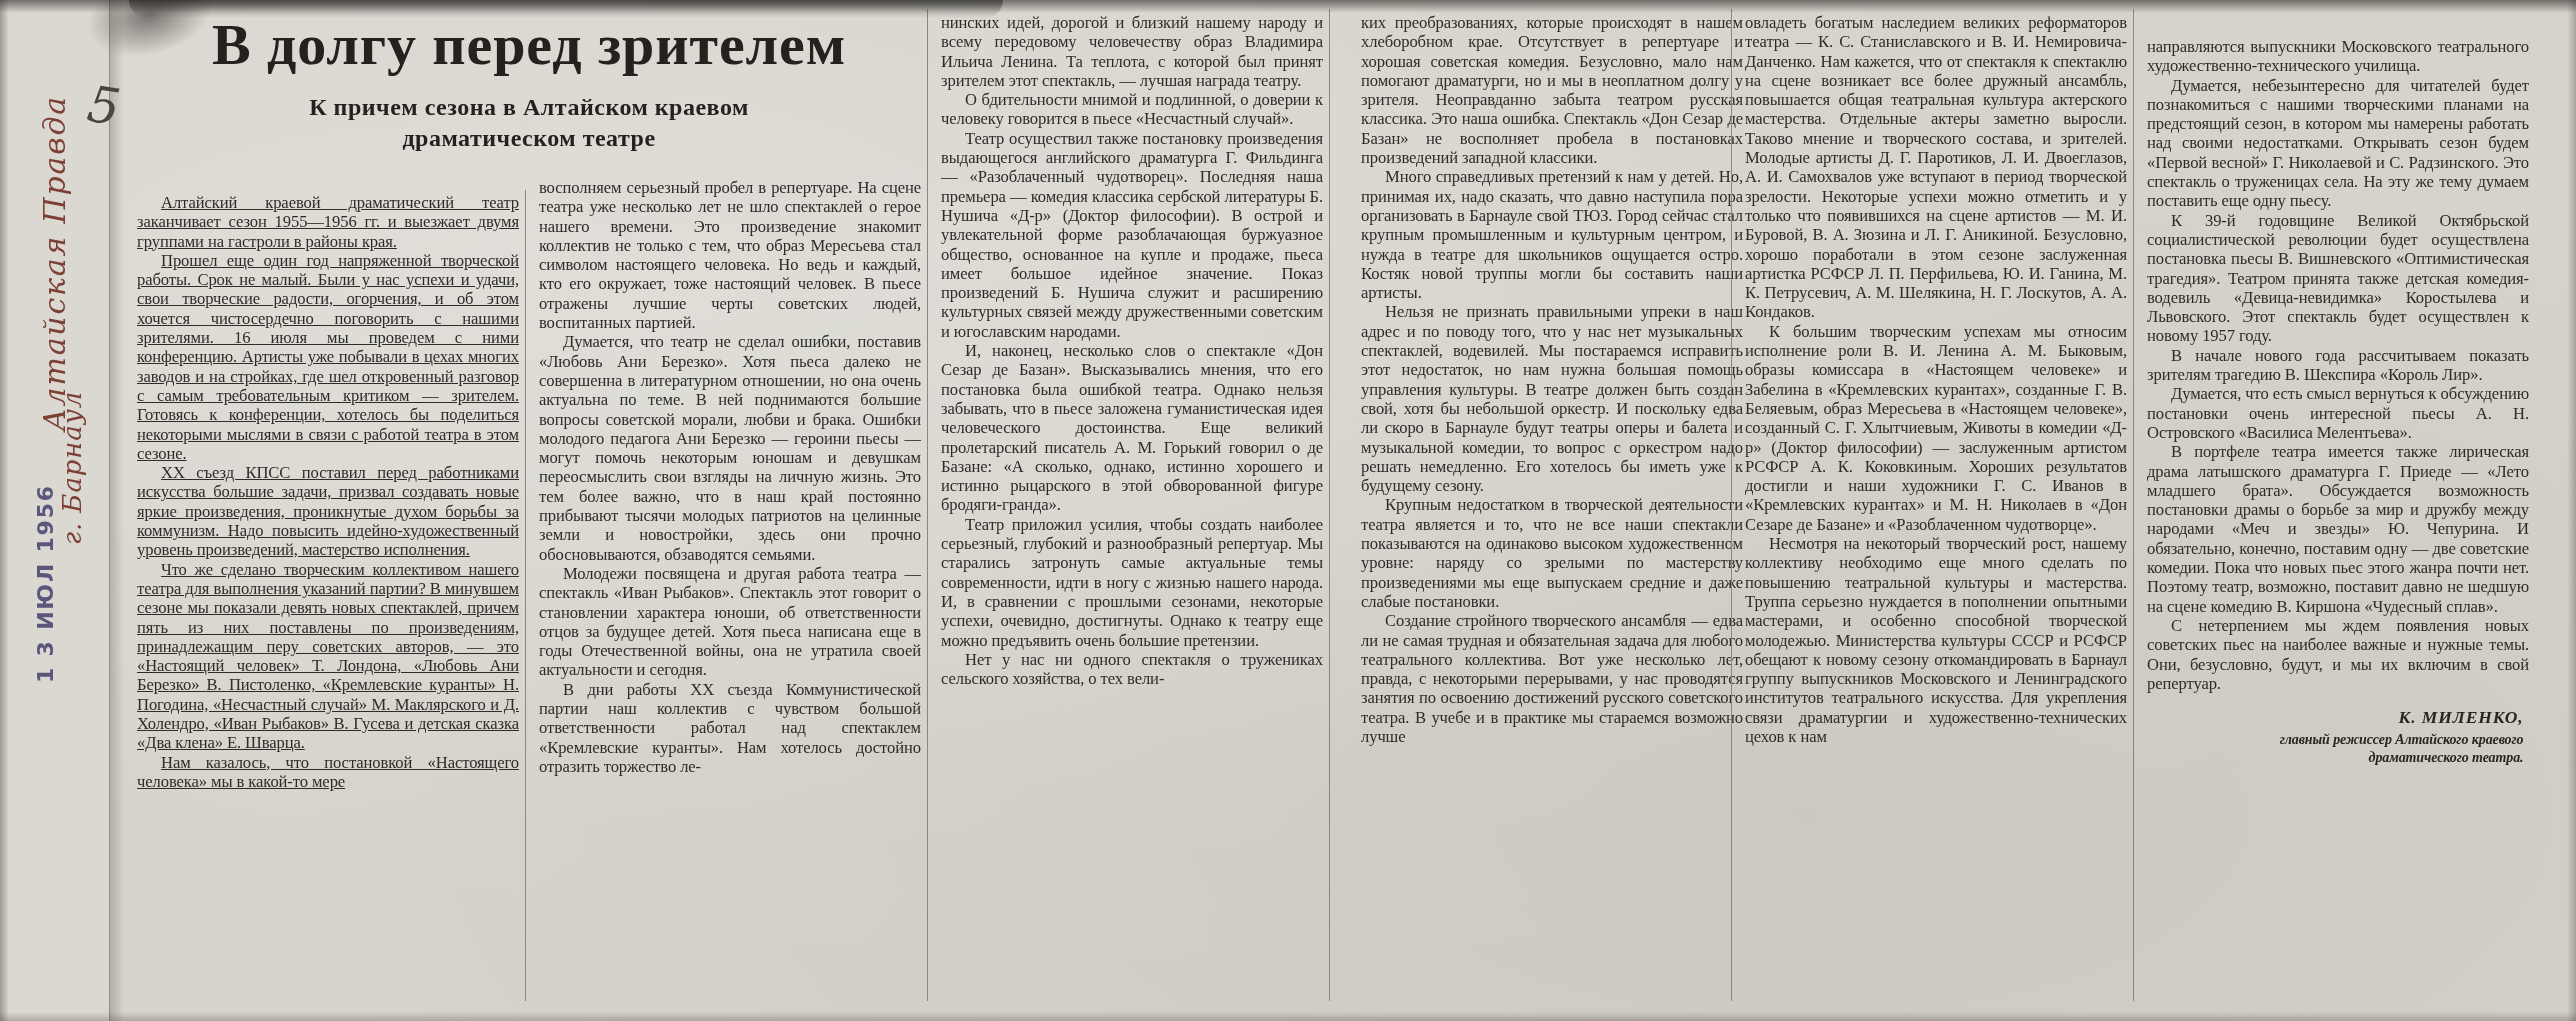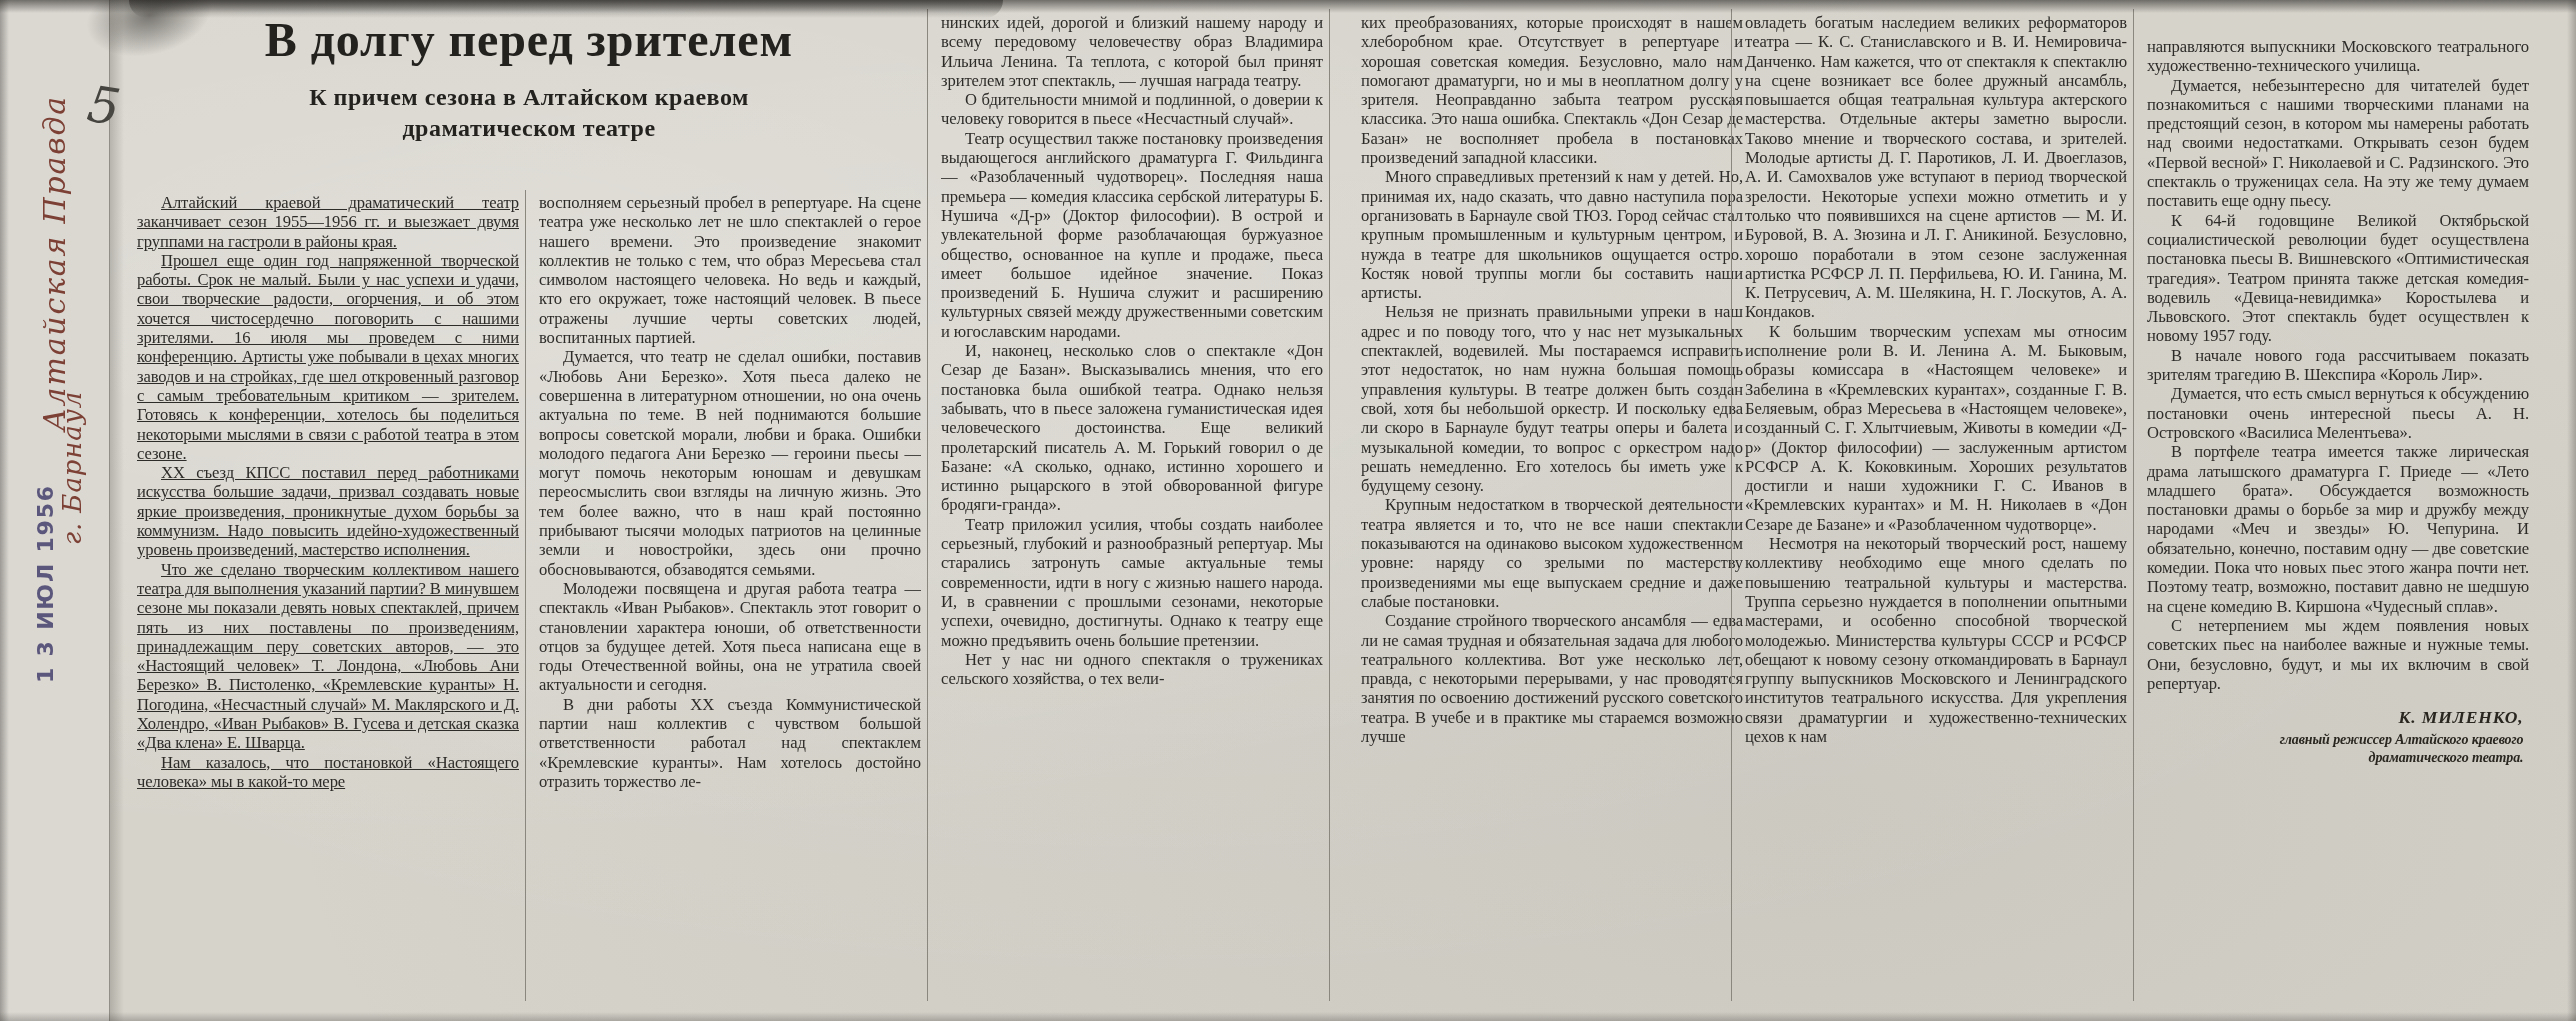--- a/index.html
+++ b/index.html
@@ -57,32 +57,32 @@
   }
   .date-stamp {
     left:33px; top:683px; font-family:"DejaVu Sans", sans-serif; font-weight:bold;
     font-size:22px; letter-spacing:1.8px; color:#4a4570; opacity:0.88;
   }
 
   
   .clipping { position:absolute; left:109px; top:0; width:2467px; height:1021px; }
 
   .head { position:absolute; left:28px; top:9.2px; width:784px; height:177px; text-align:center; color:#24221f; }
-  .head h1 { margin:0; padding-top:5.5px; font-size:48px; font-weight:bold; letter-spacing:0.9px; line-height:1.05; }
+  .head h1 { margin:0; padding-top:5.5px; font-size:58px; font-weight:bold; letter-spacing:0.9px; line-height:1.05; }
   .subtitle { margin-top:16.6px; font-size:24px; font-weight:bold; line-height:31px; letter-spacing:0.5px; }
 
   .col {
     position:absolute; width:382px; overflow:hidden;
     text-align:justify; font-size:16.6px; line-height:19.3px; color:#2e2c29;
     letter-spacing:-0.1px;
   }
   .col p { margin:0; text-indent:24px; hyphens:auto; }
   .col p.cont { text-indent:0; }
   .c1 { left:28px;  top:193px; height:808px;text-decoration:underline; }
-  .c2 { left:430px; top:193px; height:808px; }
+  .c2 { left:430px; top:178px; height:808px; }
   .c3 { left:832px;  top:13px; height:992px; }
   .c4 { left:1252px; top:13px; height:992px; }
   .c5 { left:1636px; top:13px; height:992px; }
   .c6 { left:2038px; top:17px; height:992px;margin-top:20px; }
 
   .vrule { position:absolute; width:0.9px; background:#8a877f; }
   .r12 { left:416px;  top:190px; height:811px; }
   .r23 { left:818px;  top:9.2px;  height:992px; }
   .r34 { left:1220px; top:9.2px;  height:992px; }
   .r45 { left:1622px; top:9.2px;  height:992px; }
@@ -149,21 +149,21 @@
 
     <div class="col c5">
       <p class="cont">овладеть богатым наследием великих реформаторов театра — К. С. Станиславского и В. И. Немировича-Данченко. Нам кажется, что от спектакля к спектаклю на сцене возникает все более дружный ансамбль, повышается общая театральная культура актерского мастерства. Отдельные актеры заметно выросли. Таково мнение и творческого состава, и зрителей. Молодые артисты Д. Г. Паротиков, Л. И. Двоеглазов, А. И. Самохвалов уже вступают в период творческой зрелости. Некоторые успехи можно отметить и у только что появившихся на сцене артистов — М. И. Буровой, В. А. Зюзина и Л. Г. Аникиной. Безусловно, хорошо поработали в этом сезоне заслуженная артистка РСФСР Л. П. Перфильева, Ю. И. Ганина, М. К. Петрусевич, А. М. Шелякина, Н. Г. Лоскутов, А. А. Кондаков.</p>
       <p>К большим творческим успехам мы относим исполнение роли В. И. Ленина А. М. Быковым, образы комиссара в «Настоящем человеке» и Забелина в «Кремлевских курантах», созданные Г. В. Беляевым, образ Мересьева в «Настоящем человеке», созданный С. Г. Хлытчиевым, Животы в комедии «Д-р» (Доктор философии) — заслуженным артистом РСФСР А. К. Коковкиным. Хороших результатов достигли и наши художники Г. С. Иванов в «Кремлевских курантах» и М. Н. Николаев в «Дон Сезаре де Базане» и «Разоблаченном чудотворце».</p>
       <p>Несмотря на некоторый творческий рост, нашему коллективу необходимо еще много сделать по повышению театральной культуры и мастерства. Труппа серьезно нуждается в пополнении опытными мастерами, и особенно способной творческой молодежью. Министерства культуры СССР и РСФСР обещают к новому сезону откомандировать в Барнаул группу выпускников Московского и Ленинградского институтов театрального искусства. Для укрепления связи драматургии и художественно-технических цехов к нам</p>
     </div>
 
     <div class="col c6">
       <p class="cont">направляются выпускники Московского театрального художественно-технического училища.</p>
       <p>Думается, небезынтересно для читателей будет познакомиться с нашими творческими планами на предстоящий сезон, в котором мы намерены работать над своими недостатками. Открывать сезон будем «Первой весной» Г. Николаевой и С. Радзинского. Это спектакль о труженицах села. На эту же тему думаем поставить еще одну пьесу.</p>
-      <p>К 64-й годовщине Великой Октябрьской социалистической революции будет осуществлена постановка пьесы В. Вишневского «Оптимистическая трагедия». Театром принята также детская комедия-водевиль «Девица-невидимка» Коростылева и Львовского. Этот спектакль будет осуществлен к новому 1957 году.</p>
+      <p>К 39-й годовщине Великой Октябрьской социалистической революции будет осуществлена постановка пьесы В. Вишневского «Оптимистическая трагедия». Театром принята также детская комедия-водевиль «Девица-невидимка» Коростылева и Львовского. Этот спектакль будет осуществлен к новому 1957 году.</p>
       <p>В начале нового года рассчитываем показать зрителям трагедию В. Шекспира «Король Лир».</p>
       <p>Думается, что есть смысл вернуться к обсуждению постановки очень интересной пьесы А. Н. Островского «Василиса Мелентьева».</p>
       <p>В портфеле театра имеется также лирическая драма латышского драматурга Г. Приеде — «Лето младшего брата». Обсуждается возможность постановки драмы о борьбе за мир и дружбу между народами «Меч и звезды» Ю. Чепурина. И обязательно, конечно, поставим одну — две советские комедии. Пока что новых пьес этого жанра почти нет. Поэтому театр, возможно, поставит давно не шедшую на сцене комедию В. Киршона «Чудесный сплав».</p>
       <p>С нетерпением мы ждем появления новых советских пьес на наиболее важные и нужные темы. Они, безусловно, будут, и мы их включим в свой репертуар.</p>
       <div class="signature">
         <div class="sig-name">К. МИЛЕНКО,</div>
         <div class="sig-role">главный режиссер Алтайского краевого драматического театра.</div>
       </div>
     </div>
 

